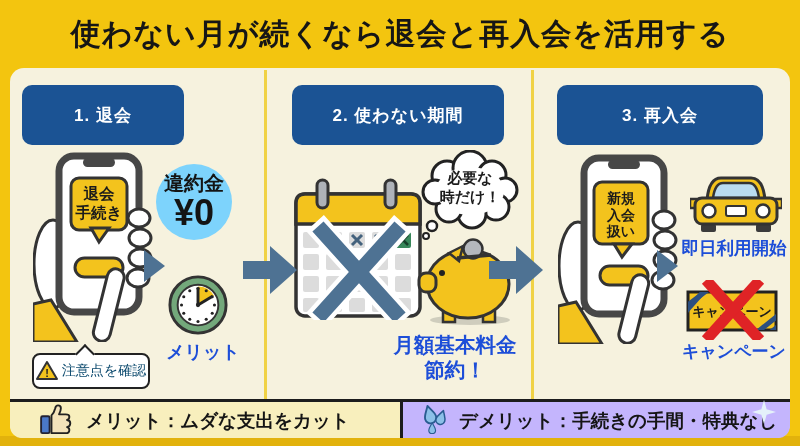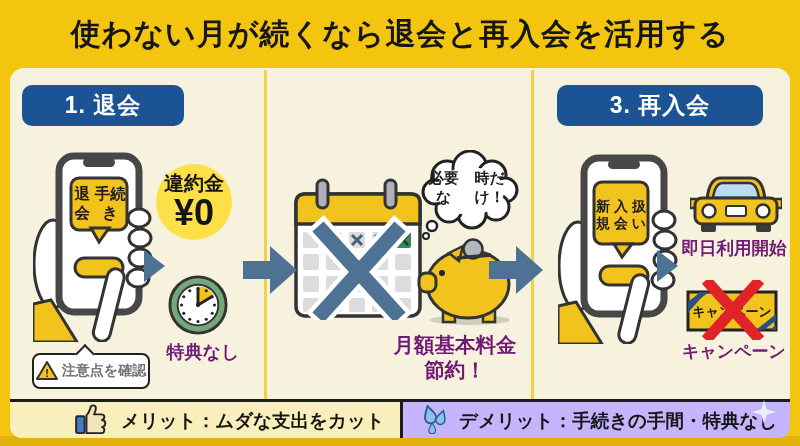--- a/index.html
+++ b/index.html
@@ -4,58 +4,59 @@
 <style>
   html,body{margin:0;padding:0;}
   .stage{position:relative;width:800px;height:446px;overflow:hidden;
          background:#f3c50f;font-family:"Liberation Sans","DejaVu Sans",sans-serif;}
   .abs{position:absolute;}
   .title{width:800px;text-align:center;top:14px;left:0;margin:0;
          font-size:30px;font-weight:900;color:#161616;letter-spacing:1px;z-index:3;}
   .bottom-shade{left:0;top:436px;width:800px;height:10px;background:#e2b20c;z-index:0;}
   .panel{left:10px;top:68px;width:780px;height:370px;background:#f6f2de;border-radius:14px;z-index:1;}
   .vdivider{top:70px;height:329px;width:3px;background:#f0d245;z-index:2;}
-  .badge{height:41px;background:#1b5394;color:#fff;border-radius:10px;z-index:3;
+  .badge{height:60px;background:#1b5394;color:#fff;border-radius:10px;z-index:3;
          display:flex;align-items:center;justify-content:center;
-         font-size:23px;font-weight:900;letter-spacing:1px;}
+         font-size:17px;font-weight:900;letter-spacing:1px;}
   .z3{z-index:3;} .z4{z-index:4;}
-  .bubble-text{display:flex;flex-direction:row;align-items:center;justify-content:center;
-               text-align:center;z-index:4;font-weight:900;color:#1b1b1b;}
+  .bubble-text{display:flex;flex-direction:column;align-items:center;justify-content:center;
+               z-index:4;font-weight:900;color:#1b1b1b;}
   .line{display:block;}
   .penalty-circle{left:156px;top:164px;width:76px;height:76px;border-radius:50%;
-                  background:#fde047;display:flex;flex-direction:column;align-items:center;
+                  background:#7dd3fc;display:flex;flex-direction:column;align-items:center;
                   justify-content:center;z-index:3;}
   .penalty-label{font-size:20px;font-weight:900;color:#141414;line-height:1;}
   .penalty-value{font-size:36px;font-weight:900;color:#141414;line-height:1;margin-top:2px;}
-  .caption{z-index:3;text-align:center;font-weight:900;color:#701a75;}
+  .caption{z-index:3;text-align:center;font-weight:900;color:#1d4ed8;}
   .note-bubble{left:32px;top:353px;width:114px;height:32px;background:#fff;border:2.5px solid #222;
                border-radius:8px;display:flex;align-items:center;justify-content:center;gap:4px;z-index:3;}
   .note-bubble::before{content:"";position:absolute;top:-8px;left:44px;width:12px;height:12px;
                background:#f6f2de;border:2.5px solid #222;border-right:none;border-bottom:none;
                transform:rotate(45deg);background:#fff;}
-  .note-text{font-size:14px;font-weight:700;color:#737373;white-space:nowrap;}
+  .note-text{font-size:14px;font-weight:400;color:#0c4a6e;white-space:nowrap;}
   .footer{left:10px;top:399px;width:780px;height:39px;display:flex;z-index:3;
           border-top:3px solid #1c1c1c;box-sizing:border-box;}
   .footer-half{width:390px;height:36px;display:flex;align-items:center;box-sizing:border-box;}
-  .merit-half{background:#f8efbd;border-radius:0 0 0 12px;padding-left:35px;}
+  .merit-half{background:#f8efbd;border-radius:0 0 0 12px;}
   .demerit-half{background:#c4b5fd;border-left:3px solid #1c1c1c;border-radius:0 0 12px 0;}
   .footer-text{font-size:18.5px;font-weight:900;color:#151515;white-space:nowrap;}
 </style>
 </head>
 <body>
 
 <div class="stage">
 
   <div class="bottom-shade abs"></div>
   <h1 class="title abs">使わない月が続くなら退会と再入会を活用する</h1>
   <div class="panel abs"></div>
   <div class="vdivider abs" style="left:264px;"></div>
   <div class="vdivider abs" style="left:531px;"></div>
 
   <div class="badge abs" style="left:22px;top:85px;width:162px;">1. 退会</div>
+  <div class="badge abs" style="left:292px;top:85px;width:212px;">2. 使わない期間</div>
   <div class="badge abs" style="left:557px;top:85px;width:206px;">3. 再入会</div>
 
   <svg class="abs z3" style="left:33px;top:152px;width:130px;height:190px;" viewBox="0 0 130 190">
     <ellipse cx="20" cy="112" rx="19" ry="44" fill="#fff" stroke="#333" stroke-width="3"></ellipse>
     <polygon points="0,152 18,148 44,190 0,190" fill="#f3c31d" stroke="#333" stroke-width="3"></polygon>
     <rect x="26" y="4" width="80" height="156" rx="15" fill="#fff" stroke="#474747" stroke-width="7"></rect>
     <rect x="50" y="6" width="32" height="9" rx="4.5" fill="#474747"></rect>
     <ellipse cx="106" cy="66" rx="11" ry="9" fill="#fff" stroke="#333" stroke-width="3"></ellipse>
     <ellipse cx="107" cy="86" rx="11" ry="9" fill="#fff" stroke="#333" stroke-width="3"></ellipse>
     <ellipse cx="107" cy="106" rx="11" ry="9" fill="#fff" stroke="#333" stroke-width="3"></ellipse>
@@ -94,21 +95,21 @@
     <circle cx="32" cy="49" r="1.6" fill="#222"></circle>
       <circle cx="23.5" cy="46.7" r="1.6" fill="#222"></circle>
     <circle cx="17.3" cy="40.5" r="1.6" fill="#222"></circle>
       <circle cx="15" cy="32" r="1.6" fill="#222"></circle>
     <circle cx="17.3" cy="23.5" r="1.6" fill="#222"></circle>
       <circle cx="23.5" cy="17.3" r="1.6" fill="#222"></circle>
     <line x1="32" y1="32" x2="32" y2="14" stroke="#222" stroke-width="3"></line>
     <line x1="32" y1="32" x2="47" y2="23" stroke="#222" stroke-width="3"></line>
     <circle cx="32" cy="32" r="2.2" fill="#222"></circle>
   </svg>
-  <div class="caption abs" style="left:158px;top:340px;width:90px;font-size:18px;">特典なし</div>
+  <div class="caption abs" style="left:158px;top:340px;width:90px;font-size:18px;">メリット</div>
 
   <div class="note-bubble abs">
     <svg style="width:22px;height:20px;flex:none;" viewBox="0 0 22 20">
       <polygon points="11,1 21,18 1,18" fill="#f3c31d" stroke="#333" stroke-width="2" stroke-linejoin="round"></polygon>
       <text x="11" y="16" text-anchor="middle" font-size="11" font-weight="bold" fill="#222">!</text>
     </svg>
     <span class="note-text">注意点を確認</span>
   </div>
 
   <svg class="abs z4" style="left:243px;top:246px;width:54px;height:48px;" viewBox="0 0 54 48">

